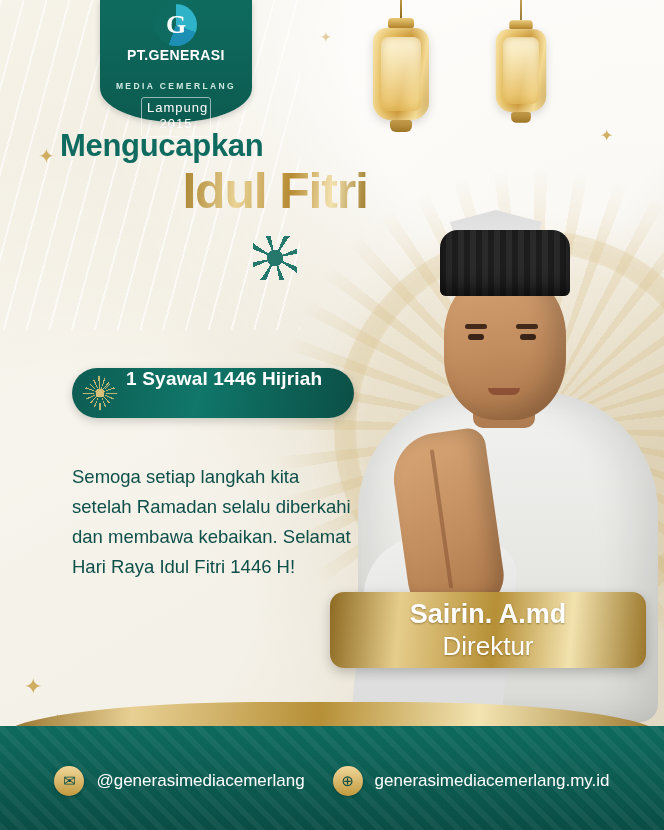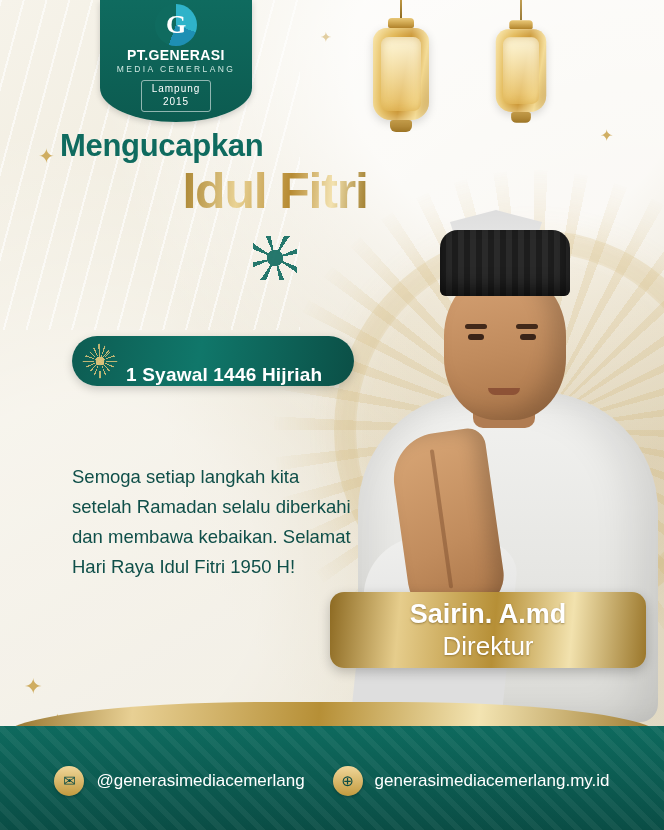--- a/index.html
+++ b/index.html
@@ -101,30 +101,31 @@
     font-family: "Liberation Serif", serif;
   }
   .logo-name {
     font-size: 14px;
     font-weight: bold;
     letter-spacing: 0.4px;
   }
   .logo-sub {
     font-size: 8.5px;
     letter-spacing: 2.4px;
-    margin-top: 1px;
+    margin-top: 18px;
     color: #cfe8e2;
+    font-weight: bold;
   }
   .logo-badge {
     margin: 6px auto 8px;
     width: 58px;
     padding: 2px 5px 3px;
     border: 1px solid rgba(255,255,255,0.55);
     border-radius: 3px;
-    font-size: 10px;
+    font-size: 13px;
     letter-spacing: 1px;
     line-height: 1.25;
   }
 
   
   .lantern {
     position: absolute;
     width: 62px;
     text-align: center;
   }
@@ -215,28 +216,28 @@
                                #0f6b5f 225deg 237deg, rgba(15,107,95,0) 237deg 270deg,
                                #0f6b5f 270deg 282deg, rgba(15,107,95,0) 282deg 315deg,
                                #0f6b5f 315deg 327deg, rgba(15,107,95,0) 327deg 360deg);
     opacity: 0.9;
   }
 
   
   .date-ribbon {
     position: absolute;
     left: 72px;
-    top: 336px;
+    top: 368px;
     width: 282px;
     height: 50px;
     border-radius: 25px;
     background: linear-gradient(100deg, #0d5c52 0%, #10776a 45%, #0b4f46 100%);
     box-shadow: 0 3px 10px rgba(0,0,0,0.18);
     display: flex;
-    align-items: flex-end;
+    align-items: flex-start;
     padding-left: 54px;
     box-sizing: border-box;
     color: #ffffff;
     font-size: 19px;
     font-weight: bold;
     letter-spacing: 0.2px;
   }
   .ribbon-emblem {
     position: absolute;
     left: 14px;
@@ -486,21 +487,21 @@
       <div class="idulfitri">Idul Fitri</div>
       <div class="ornament-star"></div>
     </div>
   </div>
 
   <div class="date-ribbon">
     <div class="ribbon-emblem"></div>
     <span>1 Syawal  1446 Hijriah</span>
   </div>
 
-  <div class="message">Semoga setiap langkah kita setelah Ramadan selalu diberkahi dan membawa kebaikan. Selamat Hari Raya Idul Fitri 1950 H!</div>
+  <div class="message">Semoga setiap langkah kita setelah Ramadan selalu diberkahi dan membawa kebaikan. Selamat Hari Raya Idul Fitri 1446 H!</div>
 
   <div class="person">
     <div class="p-body"></div>
     <div class="p-collar"></div>
     <div class="p-sleeve"></div>
     <div class="p-neck"></div>
     <div class="p-head"></div>
     <div class="p-brow left"></div>
     <div class="p-brow right"></div>
     <div class="p-eye left"></div>

